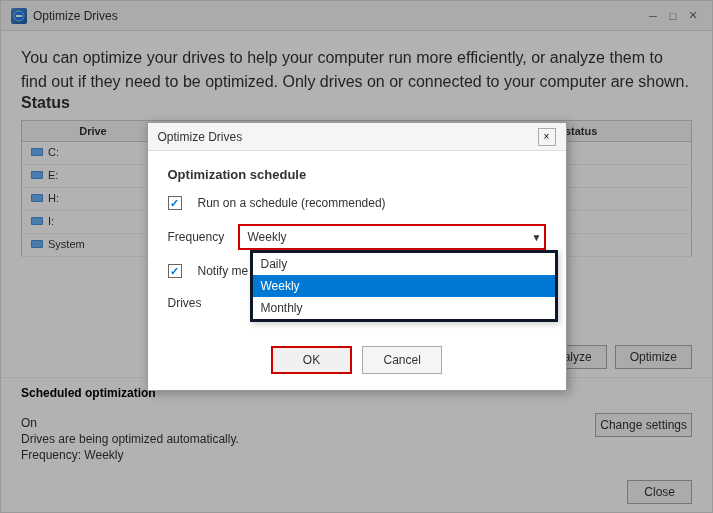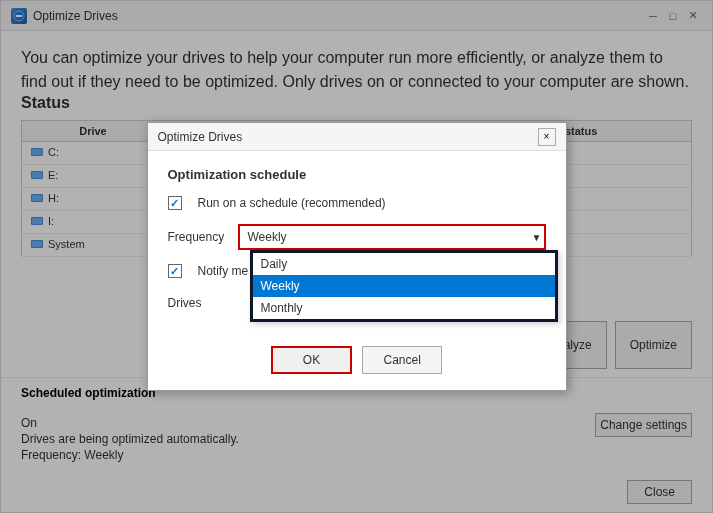--- a/index.html
+++ b/index.html
@@ -360,21 +360,21 @@
     .analyze-btn {
       padding: 4px 14px;
       border: 1px solid #aaa;
       background: #f5f5f5;
       font-size: 12px;
       cursor: pointer;
       color: #333;
     }
 
     .optimize-btn {
-      padding: 16px 14px;
+      padding: 4px 14px;
       border: 1px solid #aaa;
       background: #f5f5f5;
       font-size: 12px;
       cursor: pointer;
       color: #333;
     }
 
     .change-settings-btn {
       padding: 4px 4px;
       border: 1px solid #aaa;

